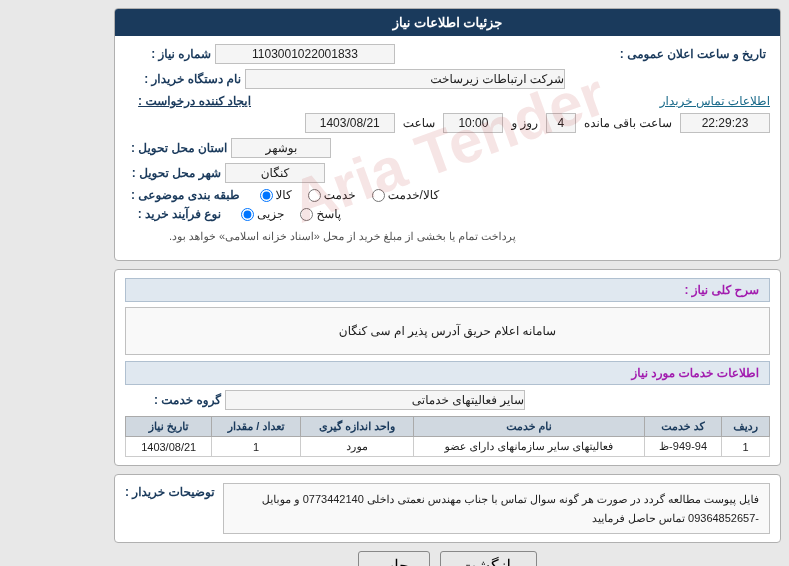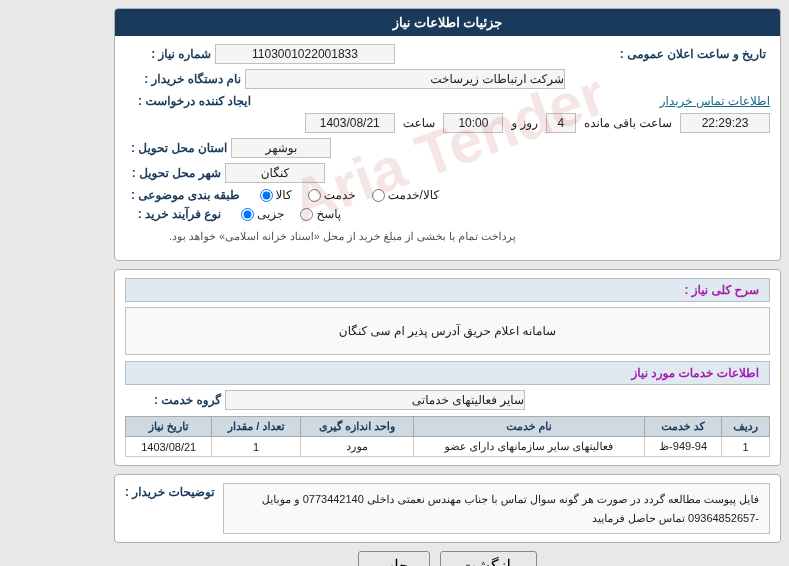--- a/index.html
+++ b/index.html
@@ -190,21 +190,21 @@
           <span class="value-box" style="min-width:320px;text-align:right;">شرکت ارتباطات زیرساخت</span>
           <span class="label" style="min-width:110px;">نام دستگاه خریدار :</span>
         </div>
       </div>
 
       <div class="row" style="justify-content: space-between;">
         <div style="display:flex;align-items:flex-start;">
           <span class="link-text">اطلاعات تماس خریدار</span>
         </div>
         <div style="display:flex;align-items:center;">
-          <span class="label" style="min-width:120px;">ایجاد کننده درخواست :</span>
+          <span class="label" style="min-width:120px;text-decoration:underline;">ایجاد کننده درخواست :</span>
         </div>
       </div>
 
       <div class="row" style="justify-content: space-between;">
         <div style="display:flex;align-items:center;gap:4px;">
           <span class="value-box" style="min-width:90px;">22:29:23</span>
           <span class="inline-label">ساعت باقی مانده</span>
           <span class="value-box" style="min-width:30px;">4</span>
           <span class="inline-label">روز و</span>
           <span class="value-box" style="min-width:60px;">10:00</span>

